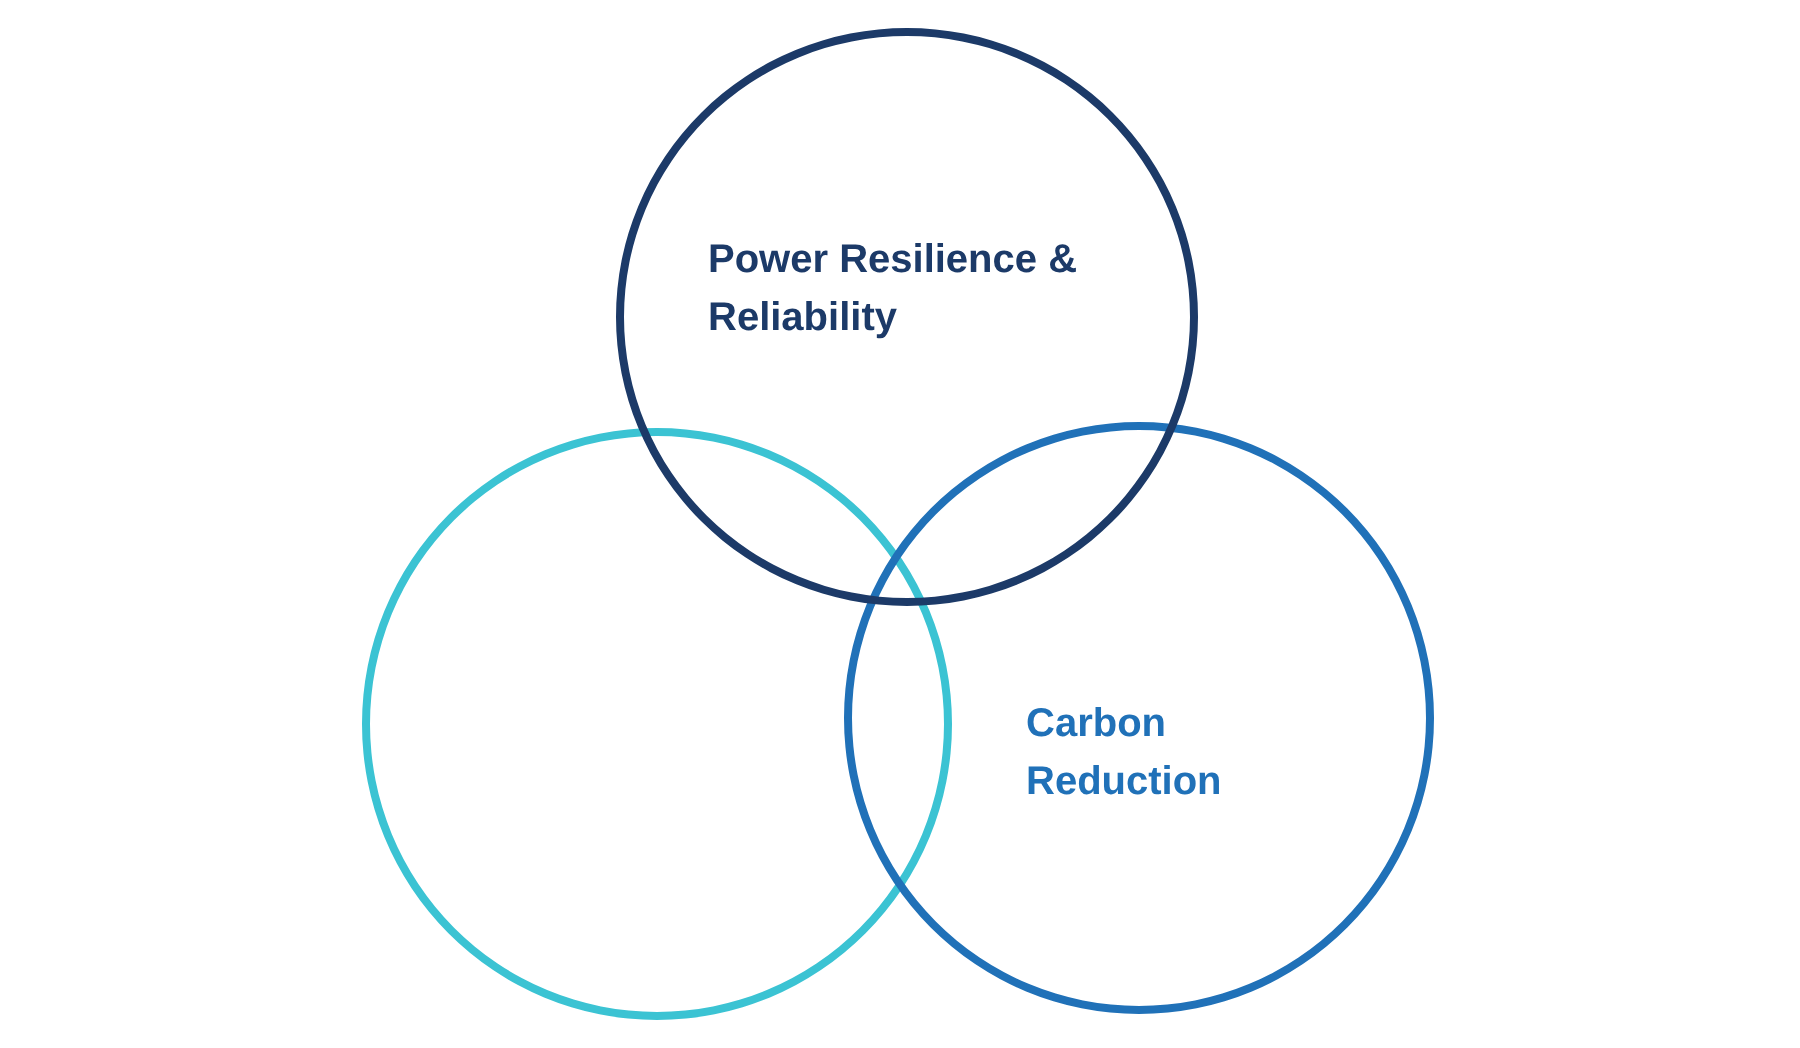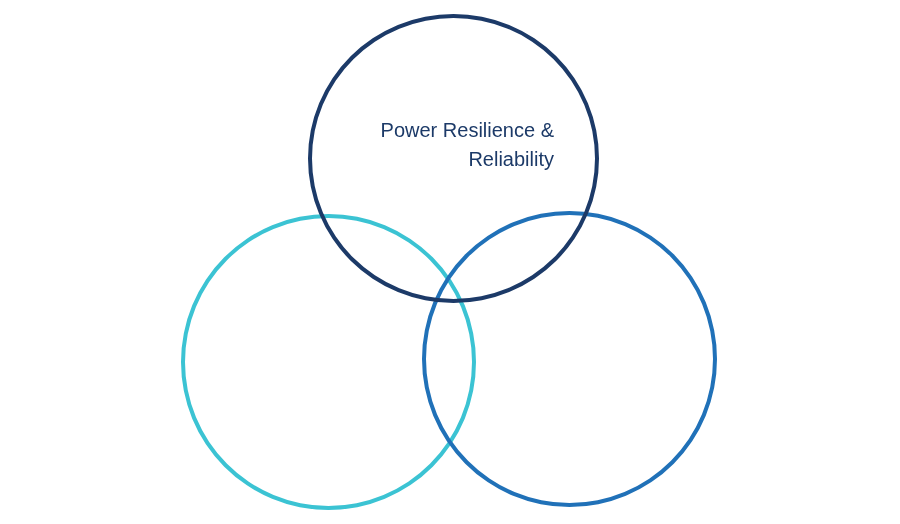--- a/index.html
+++ b/index.html
@@ -39,22 +39,22 @@
     }
     .circle-right {
       left: 422px;
       top: 211px;
       width: 295px;
       height: 296px;
     }
     .label {
       position: absolute;
       transform: translate(-50%, -50%);
-      text-align: right;
-      font-weight: normal;
+      text-align: left;
+      font-weight: bold;
       font-size: 20px;
       line-height: 29px;
       white-space: normal;
     }
     .label-top {
       left: 454px;
       top: 145px;
       width: 200px;
     }
     .label-left {
@@ -75,14 +75,15 @@
 
   <div class="circle circle-left" style="border-color: rgb(59, 195, 211);"></div>
 
   <div class="circle circle-right" style="border-color: rgb(32, 113, 184);"></div>
 
   <div class="circle circle-top" style="border-color: rgb(28, 58, 104);"></div>
 
   <div class="label label-top" style="color: rgb(28, 58, 104);">Power Resilience &amp; Reliability</div>
 
 
+  <div class="label label-right" style="color: rgb(32, 113, 184);">Carbon Reduction</div>
 
 </div>
 
 </body></html>

